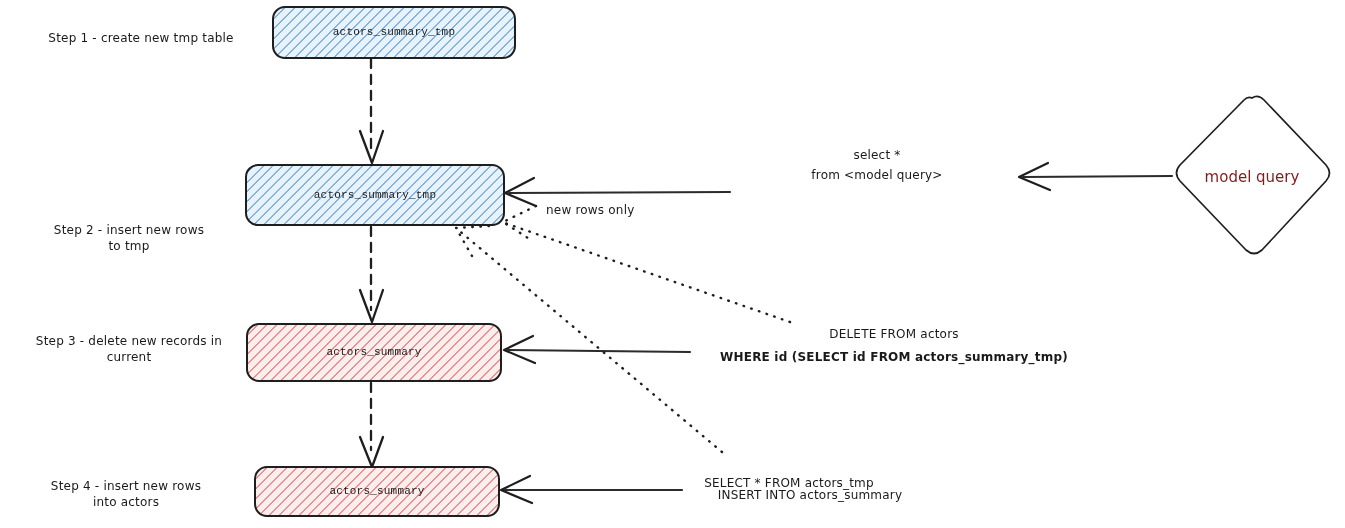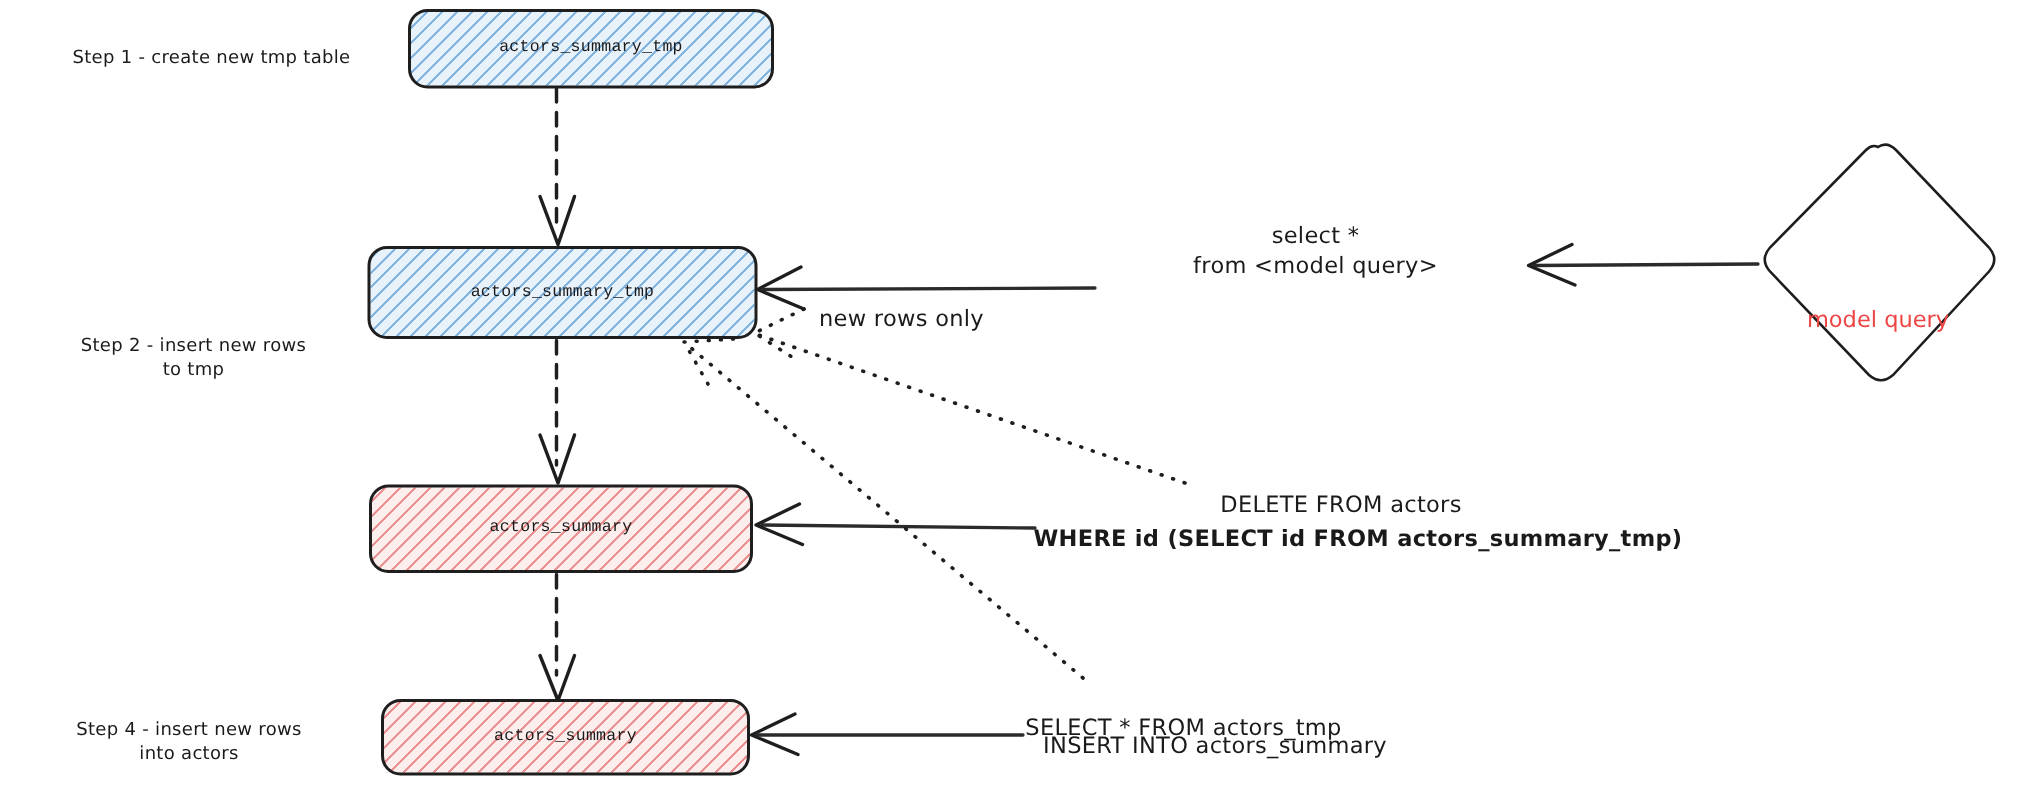--- a/index.html
+++ b/index.html
@@ -67,30 +67,29 @@
       rgba(235,140,140,0.95) 1.4px,
       rgba(253,238,238,0) 1.4px,
       rgba(253,238,238,0) 7px
     );
   }
   .node-box .box-label {
     position: relative;
     z-index: 2;
   }
   .annotation {
-    font-size: 15px;
+    font-size: 12px;
     text-align: center;
   }
   .diamond-label {
     position: absolute;
     font-size: 15px;
-    color: #ef4444;
+    color: #7f1d1d;
     white-space: pre;
     text-align: center;
-    margin-top: 36px;
   }
 </style>
 </head>
 <body>
 
 <div id="canvas">
 
   <svg class="layer" viewBox="0 0 1345 528">
     <defs></defs>
 
@@ -162,20 +161,22 @@
     <span class="hand-text box-label">actors_summary</span>
   </div>
 
   <div class="diamond-label" style="left:1192px; top:168px; width:120px;">model query</div>
 
   <div class="hand-text step-label" style="left:16px; top:30px; width:250px;">Step 1 - create new tmp table</div>
 
   <div class="hand-text step-label" style="left:24px; top:174px; width:210px;margin-top:48px;">Step 2 - insert new rows
 to tmp</div>
 
+  <div class="hand-text step-label" style="left:8px; top:333px; width:242px;">Step 3 - delete new records in
+current</div>
 
   <div class="hand-text step-label" style="left:22px; top:478px; width:208px;">Step 4 - insert new rows
 into actors</div>
 
   <div class="hand-text annotation" style="left:546px; top:202px; width:130px; text-align:left;">new rows only</div>
 
   <div class="hand-text annotation" style="left:731px; top:147px; width:292px;">select *</div>
 
   <div class="hand-text annotation" style="left:731px; top:167px; width:292px;">from &lt;model query&gt;</div>
 

